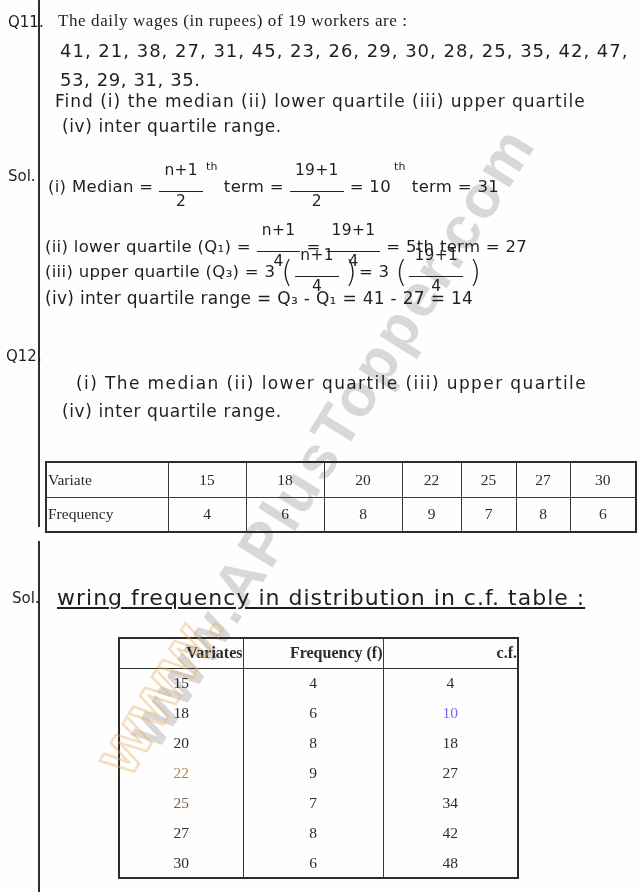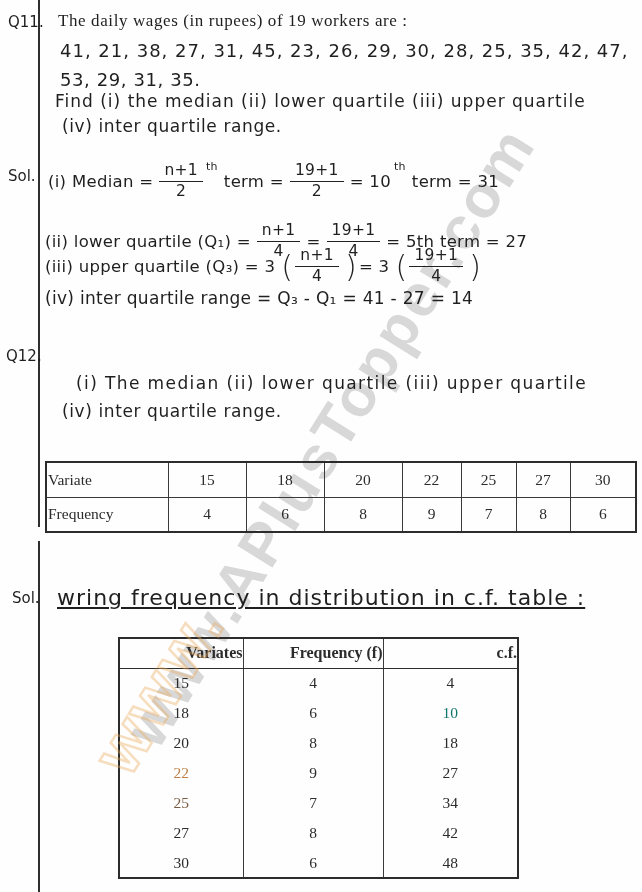--- a/index.html
+++ b/index.html
@@ -36,39 +36,39 @@
   .qlabel { position:absolute; font-size:15px; white-space:nowrap; }
   .hw { position:absolute; font-size:17px; white-space:nowrap; letter-spacing:0.6px; }
   .hw.nums { font-size:18px; }
 
   .mrow {
     position:absolute; display:flex; align-items:center;
     font-size:16.5px; white-space:nowrap; letter-spacing:0.3px;
   }
   .mrow > * { margin-right:6px; }
   .frac { display:inline-flex; flex-direction:column; align-items:center; line-height:1.15; font-size:15.5px; }
-  .frac .num { padding:0 5px 1px 5px; border-bottom:1.6px solid #222; }
+  .frac .num { padding:0 5px 11px 5px; border-bottom:1.6px solid #222; }
   .frac .den { padding-top:1px; }
   .sup { font-size:11px; align-self:flex-start; position:relative; top:-2px; margin-left:-3px;text-align:right; }
   .bigp { font-size:30px; font-weight:300; margin-right:2px; }
 
   
   table { border-collapse:collapse; table-layout:fixed; font-family:"Liberation Serif", serif; color:#2b2b2b; }
   .t1 { position:absolute; left:45px; top:461px; width:592px; }
   .t1 td { border:1px solid #3a3a3a; height:35px; text-align:center; font-size:15.5px; }
   .t1 td.rowhead { text-align:left; padding-left:1px; }
   .t1 { border:2px solid #2c2c2c; }
 
   .t2 { position:absolute; left:118px; top:637px; width:399px; border:2px solid #2c2c2c; }
   .t2 th { border-left:1px solid #3a3a3a; border-bottom:1.5px solid #2c2c2c;
            height:30px; font-size:16px; font-weight:bold; text-align:right; }
   .t2 td { border-left:1px solid #3a3a3a; height:30px; text-align:center; font-size:15.5px; }
   .t2 th:first-child, .t2 td:first-child { border-left:none; }
 
-  .tint-blue  { color:#0f766e; }
+  .tint-blue  { color:#8b5cf6; }
   .tint-orange{ color:#bd8148; }
   .tint-warm  { color:#7a5c44; }
 </style>
 </head>
 <body>
 
 <div class="page">
 
   <div class="wm">www.APlusTopper.com</div>
   <div class="wm2">www.</div>

